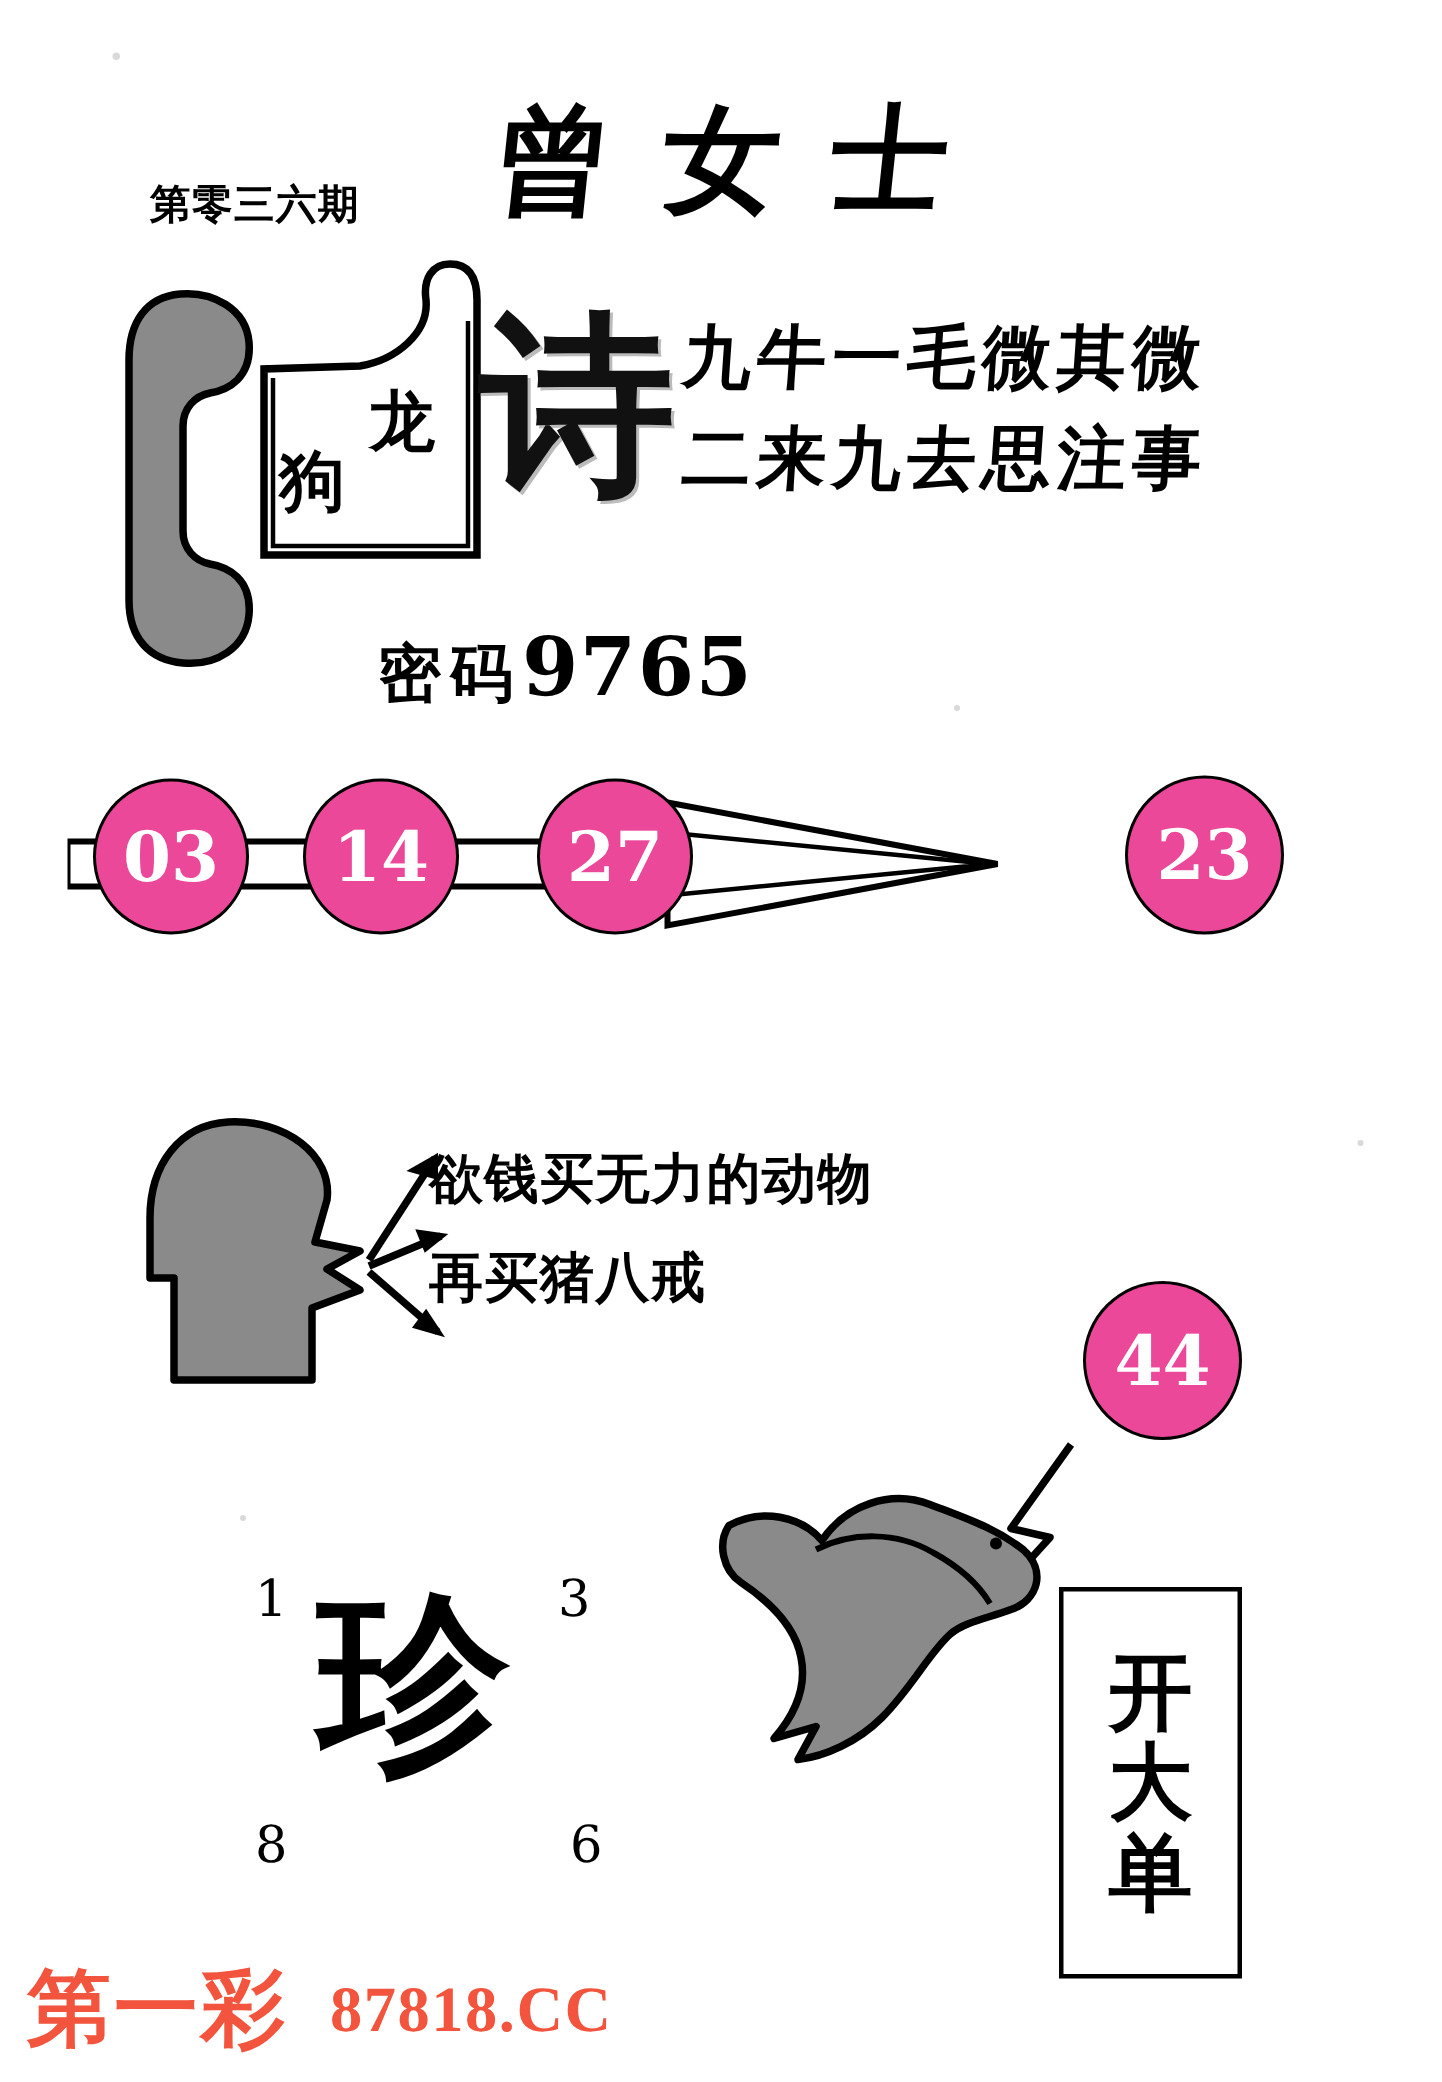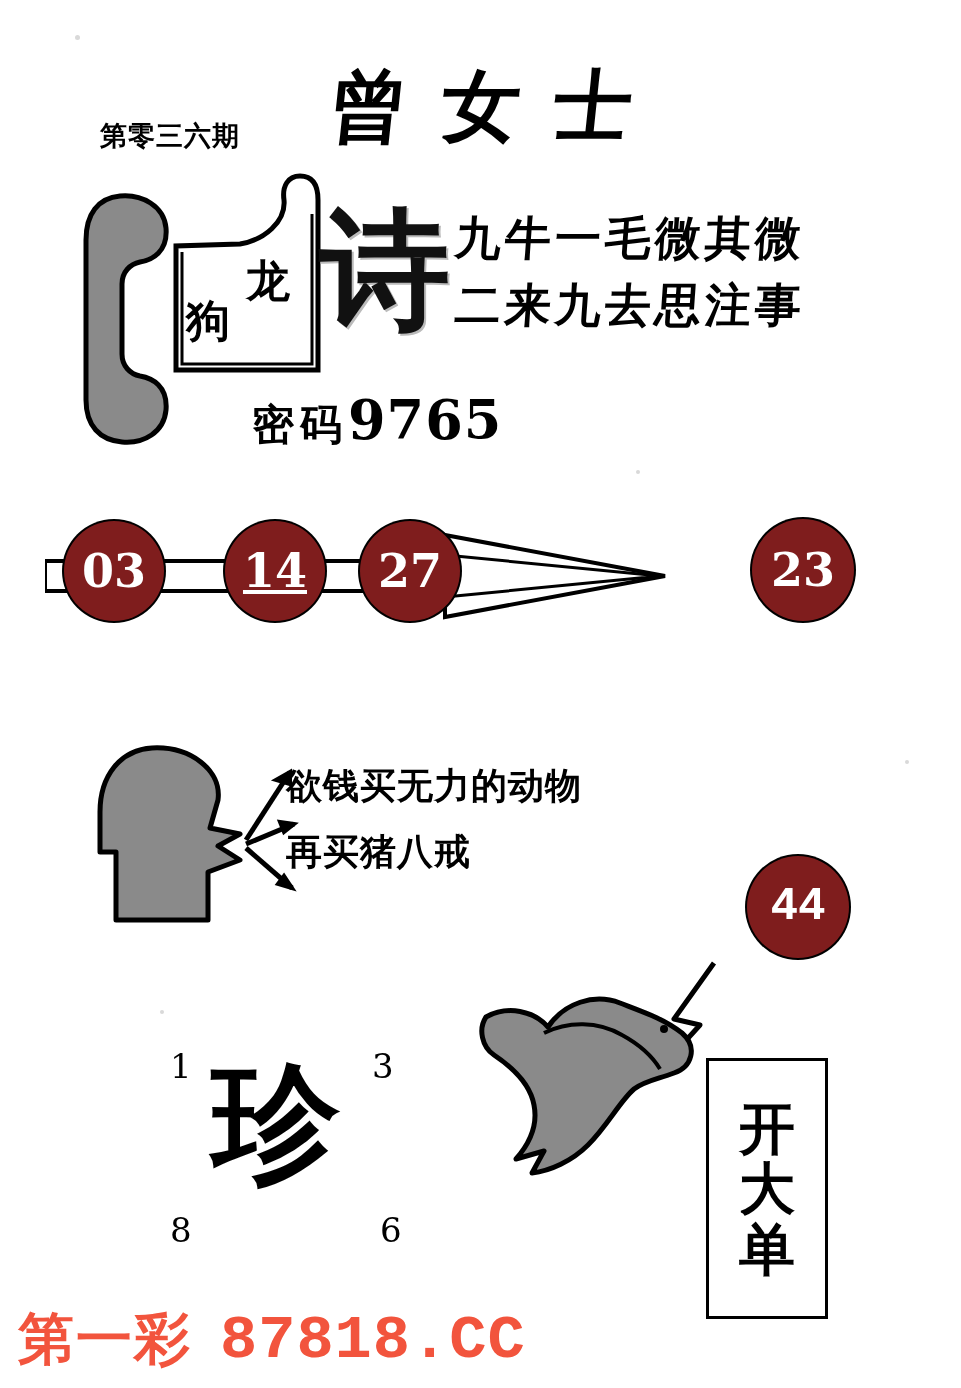--- a/index.html
+++ b/index.html
@@ -100,21 +100,21 @@
     letter-spacing: 4px;
     line-height: 1.45;
     white-space: nowrap;
     transform: skewX(-4deg);
   }
 
   
   .password-row {
     position: absolute;
     left: 252px;
-    top: 388px;
+    top: 412px;
     display: flex;
     align-items: baseline;
     white-space: nowrap;
   }
   .password-label {
     font-family: "DejaVu Serif", serif;
     font-size: 42px;
     font-weight: bold;
     letter-spacing: 6px;
   }
@@ -129,39 +129,39 @@
   .arrow-band {
     position: absolute;
     left: 45px;
     top: 515px;
     width: 640px;
     height: 125px;
   }
   .ball {
     position: absolute;
     border-radius: 50%;
-    background: #7f1d1d;
+    background: #ec4899;
     color: #fff;
     display: flex;
     align-items: center;
     justify-content: center;
     font-family: "DejaVu Serif", serif;
     font-weight: bold;
     box-shadow: 0 0 0 2px #000;
   }
   .ball-lg { width: 100px; height: 100px; font-size: 46px; }
   .ball-rt { width: 102px; height: 102px; font-size: 46px; text-align: center; }
 
   .b1 { left: 64px;  top: 521px; }
-  .b2 { left: 225px; top: 521px; text-decoration: underline; }
+  .b2 { left: 204px; top: 521px; }
   .b3 { left: 360px; top: 521px; }
 
   .r1 { left: 752px; top: 519px; }
   .r2 { left: 752px; top: 690px; }
-  .r3 { left: 747px; top: 856px; font-family: Liberation Mono, monospace; }
+  .r3 { left: 724px; top: 856px; }
 
   
   .head-figure {
     position: absolute;
     left: 90px;
     top: 742px;
     width: 175px;
     height: 185px;
   }
   .hint-arrows {
@@ -245,22 +245,22 @@
     justify-content: space-between;
   }
   .footer-brand {
     font-family: "DejaVu Serif", serif;
     font-size: 56px;
     font-weight: bold;
     color: #f2543d;
     letter-spacing: 2px;
   }
   .footer-url {
-    font-family: Liberation Mono, monospace;
-    font-size: 62px;
+    font-family: Liberation Serif, serif;
+    font-size: 43px;
     font-weight: bold;
     color: #f2543d;
     letter-spacing: 1px;
   }
 
   
   .speck {
     position: absolute;
     background: #d9d9d9;
     border-radius: 50%;

